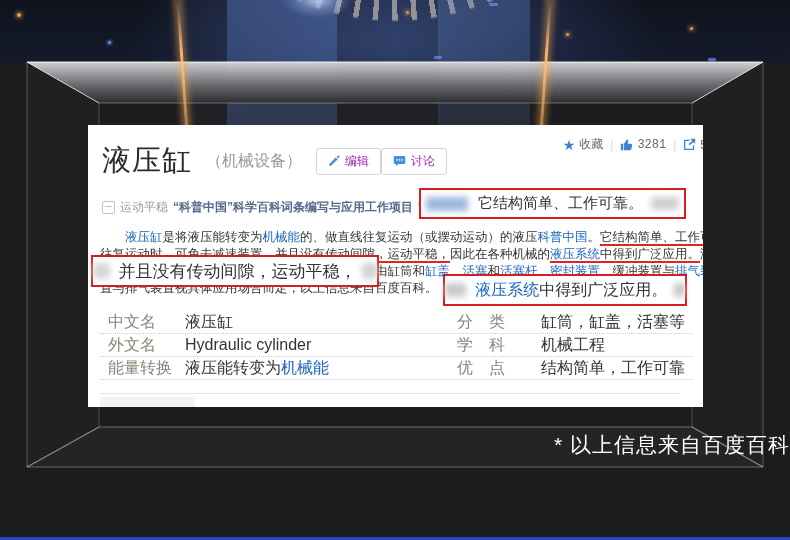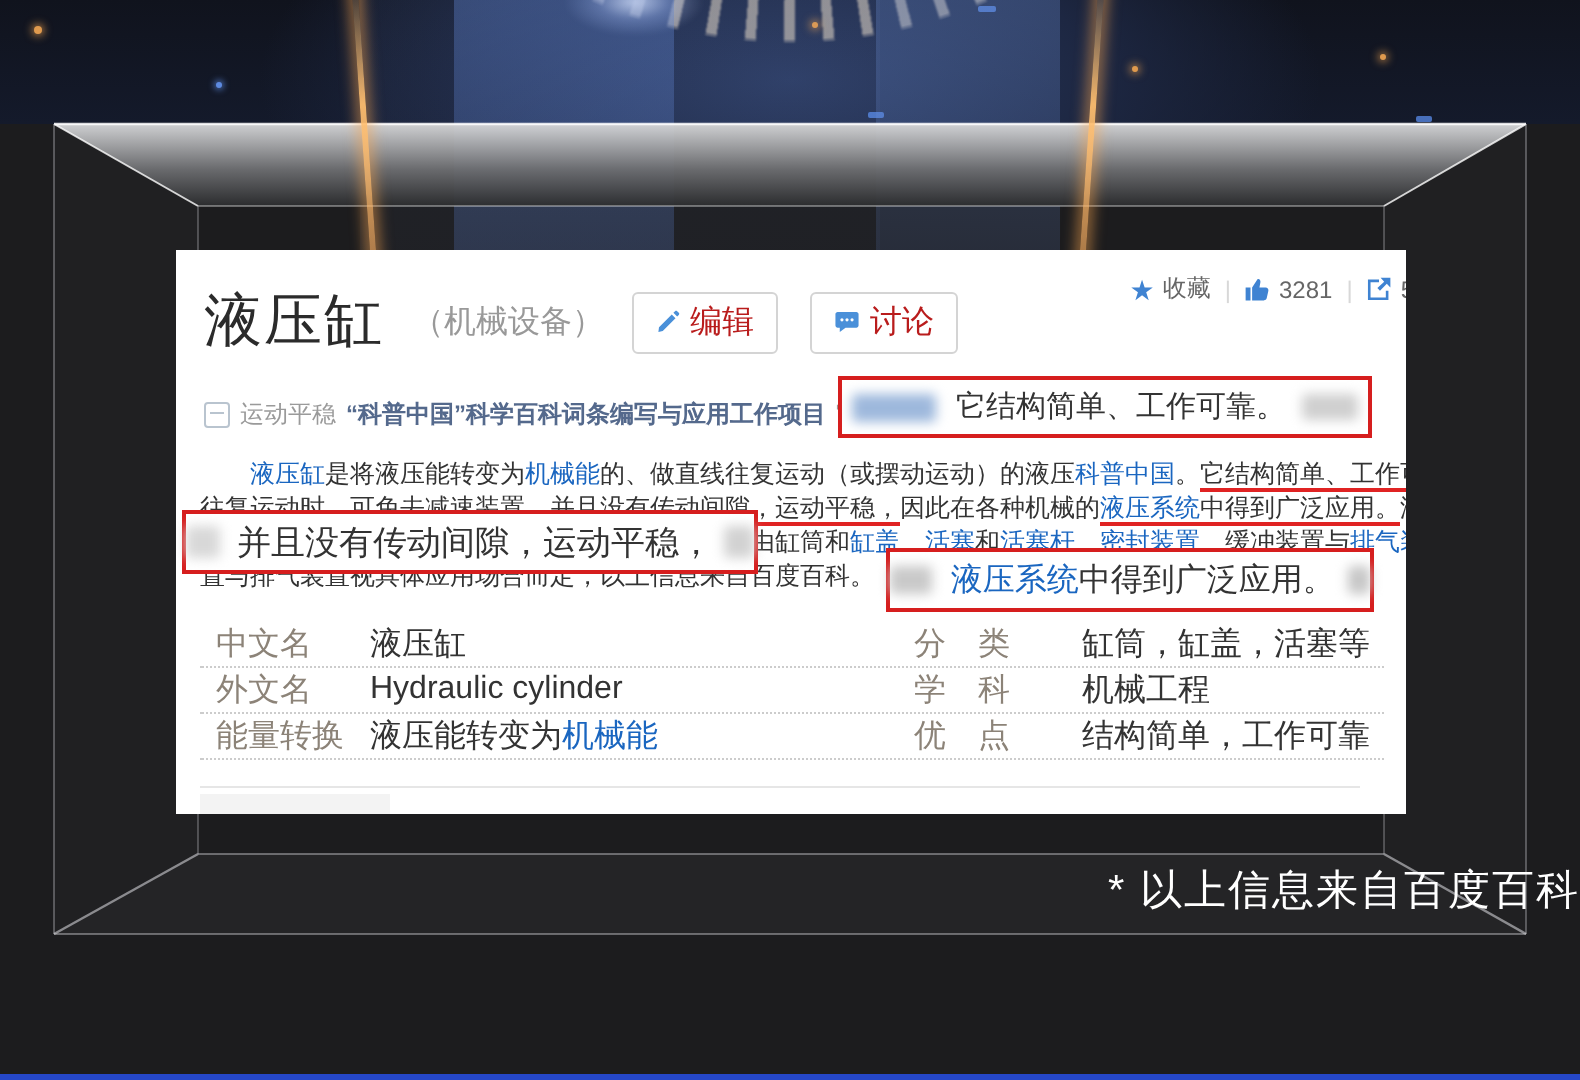--- a/index.html
+++ b/index.html
@@ -51,21 +51,21 @@
   .actions{position:absolute;top:11px;right:-4px;display:flex;align-items:center;gap:7px;
     font-size:12px;color:#666;white-space:nowrap;}
   .actions .sep{color:#d8d8d8;}
   .star-ic{color:#3f83d2;font-size:14px;line-height:1;}
   .ic-svg{display:inline-block;vertical-align:-2px;}
   .title-row{position:absolute;left:14px;top:16px;display:flex;align-items:center;}
   .title{font-size:29px;color:#2b2b2b;letter-spacing:1px;}
   .subtitle{font-size:16px;color:#999;margin-left:14px;}
   .t-btn{display:inline-flex;align-items:center;gap:5px;margin-left:14px;
     border:1px solid #d4d4d4;border-radius:3px;background:#fff;padding:4px 11px;
-    font-size:16px;color:#b91c1c;cursor:pointer;}
+    font-size:12px;color:#a21caf;cursor:pointer;}
   .byline{position:absolute;left:14px;top:74px;font-size:12px;color:#9a9a9a;display:flex;align-items:center;gap:5px;}
   .byline .proj{color:#54698c;font-weight:bold;}
   .doc-ic{width:11px;height:11px;border:1px solid #b9c4cf;border-radius:2px;position:relative;}
   .doc-ic:before{content:"";position:absolute;left:2px;right:2px;top:4px;height:1px;background:#b9c4cf;}
   
   .para{position:absolute;left:12px;top:104px;width:594px;font-size:12.5px;line-height:17px;color:#333;}
   .pline{white-space:nowrap;}
   .pline-0{padding-left:25px;}
   .lnk{color:#1a66c0;cursor:pointer;}
   .mark{border-bottom:2px solid #e02323;padding-bottom:0;}
@@ -145,21 +145,21 @@
 <div class="streak s2"></div>
 
 <div class="card">
 
   <div class="actions">
     <span style="display:inline-flex;align-items:center;gap:4px;cursor:pointer;">
       <span class="star-ic">★</span>
       <span>收藏</span>
     </span>
     <span class="sep">|</span>
-    <span style="display:inline-flex;align-items:center;gap:4px;cursor:pointer;">
+    <span style="display:inline-flex;align-items:center;gap:4px;cursor:pointer;font-family:Liberation Mono, monospace;">
       <svg class="ic-svg" width="13" height="13" viewBox="0 0 16 16">
         <path fill="#3f83d2" d="M1 7h3v8H1zM5 15h7.2c.9 0 1.6-.6 1.8-1.4l1-4.6c.2-1-.6-2-1.7-2H9.5l.6-3.2C10.3 2.6 9.4 1.5 8.3 2L5 7z"></path>
       </svg>
       <span>3281</span>
     </span>
     <span class="sep">|</span>
     <span style="display:inline-flex;align-items:center;gap:4px;cursor:pointer;">
       <svg class="ic-svg" width="13" height="13" viewBox="0 0 16 16">
         <path fill="none" stroke="#3f83d2" stroke-width="1.6" d="M13 9v5H2V3h6"></path>
         <path fill="#3f83d2" d="M9 1h6v6l-2.2-2.2L8.6 9 7 7.4l4.2-3.8z"></path>
@@ -170,21 +170,21 @@
 
   <div class="title-row">
     <span class="title">液压缸</span>
     <span class="subtitle">（机械设备）</span>
     <span class="t-btn">
       <svg class="ic-svg" width="12" height="12" viewBox="0 0 16 16">
         <path fill="#4a90d9" d="M2 11.5 10.5 3l2.5 2.5L4.5 14 1.6 14.6zM11.6 1.9l2.5 2.5 1.1-1.1c.4-.4.4-1 0-1.4L14.1.8c-.4-.4-1-.4-1.4 0z"></path>
       </svg>
       <span>编辑</span>
     </span>
-    <span class="t-btn" style="margin-left:16px;">
+    <span class="t-btn" style="margin-left:0;">
       <svg class="ic-svg" width="13" height="12" viewBox="0 0 18 16">
         <path fill="#4a90d9" d="M1 2.5C1 1.7 1.7 1 2.5 1h13c.8 0 1.5.7 1.5 1.5v8c0 .8-.7 1.5-1.5 1.5H8l-4 3v-3H2.5C1.7 12 1 11.3 1 10.5z"></path>
         <circle cx="5.5" cy="6.5" r="1.1" fill="#fff"></circle>
           <circle cx="9" cy="6.5" r="1.1" fill="#fff"></circle>
           <circle cx="12.5" cy="6.5" r="1.1" fill="#fff"></circle>
       </svg>
       <span>讨论</span>
     </span>
   </div>
 

